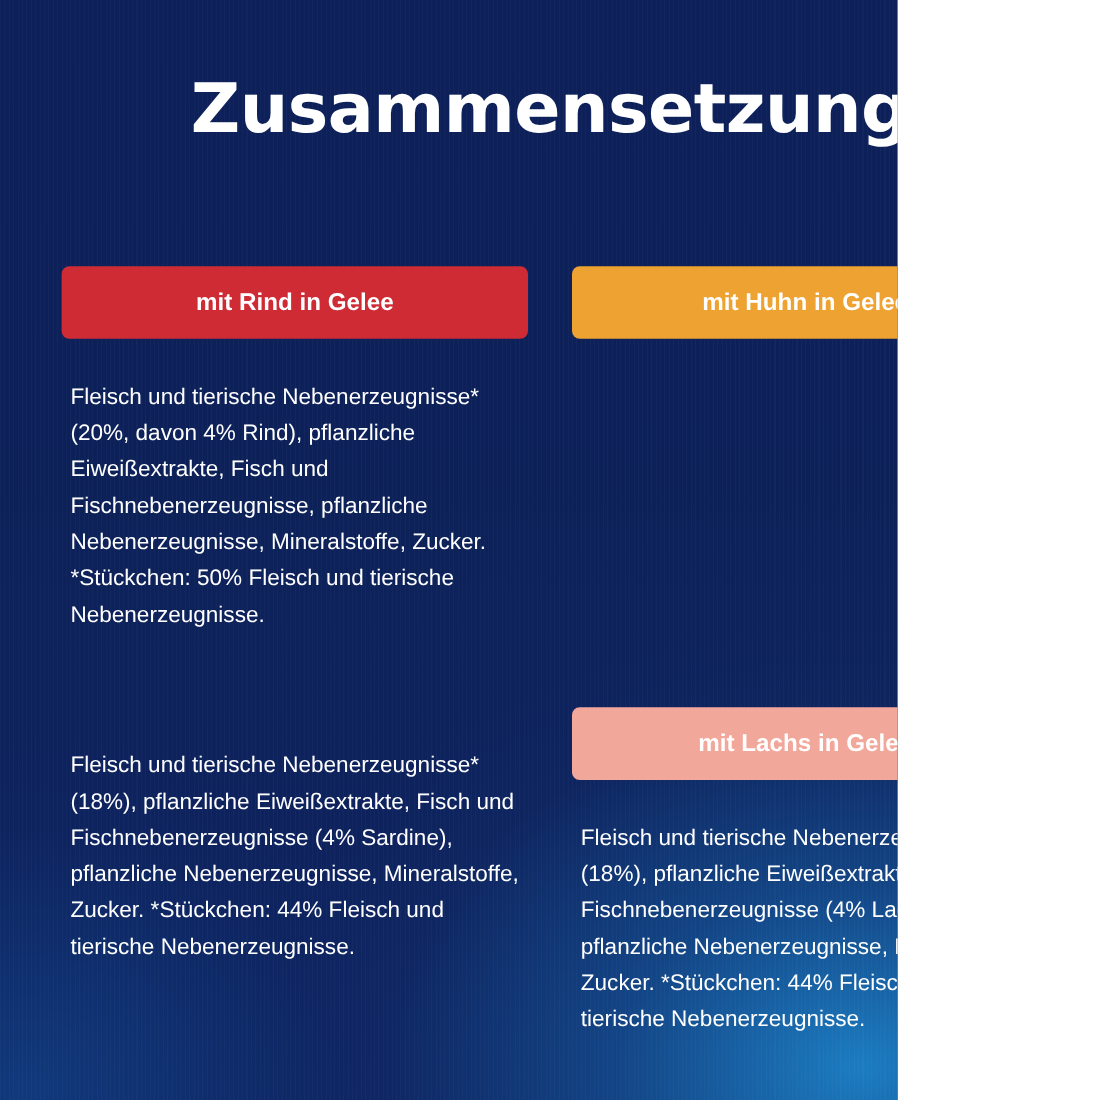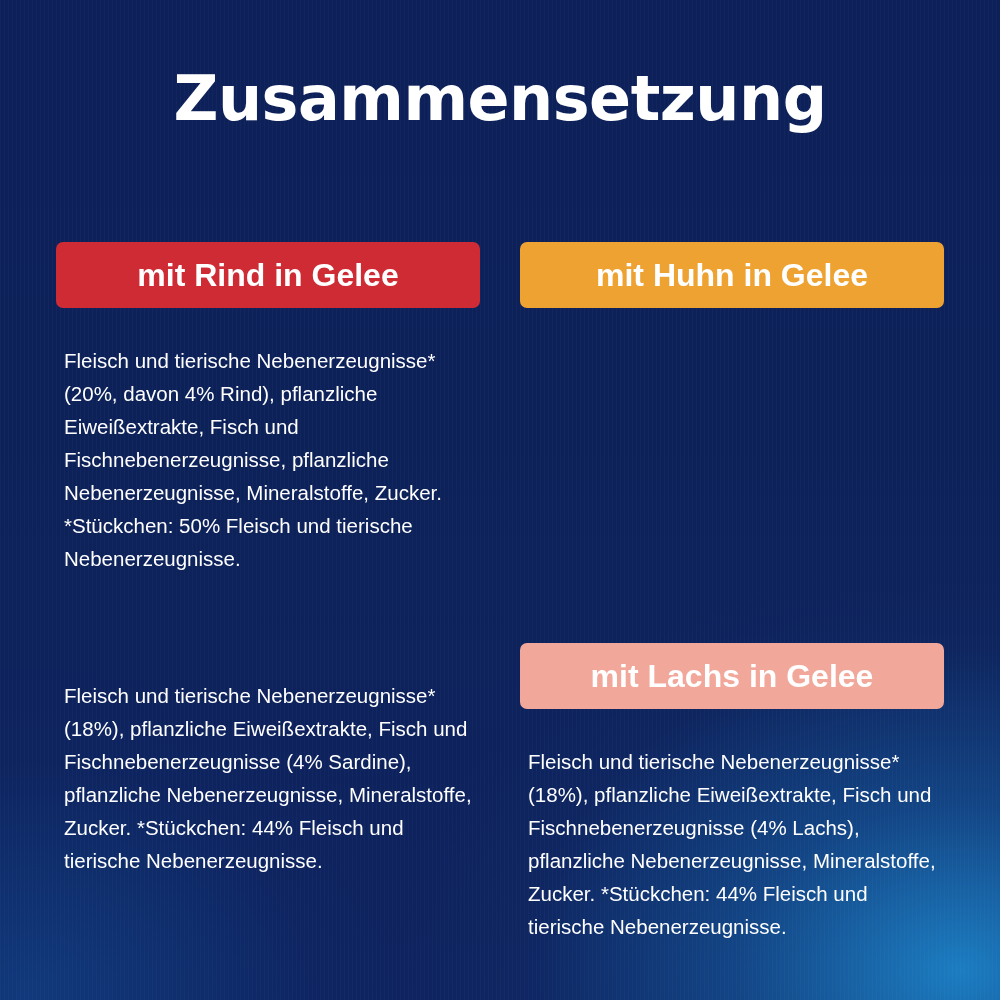--- a/index.html
+++ b/index.html
@@ -7,21 +7,21 @@
     padding: 0;
   }
   body {
     width: 1000px;
     height: 1000px;
     font-family: "Liberation Sans", sans-serif;
     overflow: hidden;
   }
   .page {
     position: relative;
-    width: 1000px;
+    width: 816px;
     height: 1000px;
     background:
       radial-gradient(ellipse 700px 520px at 96% 97%, rgba(30,140,210,0.85) 0%, rgba(25,110,180,0.45) 32%, rgba(18,60,120,0.12) 62%, rgba(10,30,85,0) 80%),
       radial-gradient(ellipse 520px 420px at 3% 99%, rgba(20,90,165,0.40) 0%, rgba(14,50,115,0.10) 55%, rgba(10,30,85,0) 78%),
       linear-gradient(180deg, #0d2059 0%, #0d2159 45%, #0e2360 100%);
     overflow: hidden;
   }
   
   .texture {
     position: absolute;
@@ -64,21 +64,21 @@
   .card.row2 {
     margin-top: 68px;
   }
   .banner {
     height: 66px;
     border-radius: 7px;
     display: flex;
     align-items: center;
     justify-content: center;
     color: #ffffff;
-    font-size: 32px;
+    font-size: 22px;
     font-weight: bold;
     font-family: "Liberation Sans", sans-serif;
     box-sizing: border-box;
     text-align: center;
   }
   .banner.beef   { background: #ce2b35; }
   .banner.chicken{ background: #eda231; }
   .banner.sardine{ background: #2b8fd9; }
   .banner.salmon { background: #f2a79b; }
   .desc {

